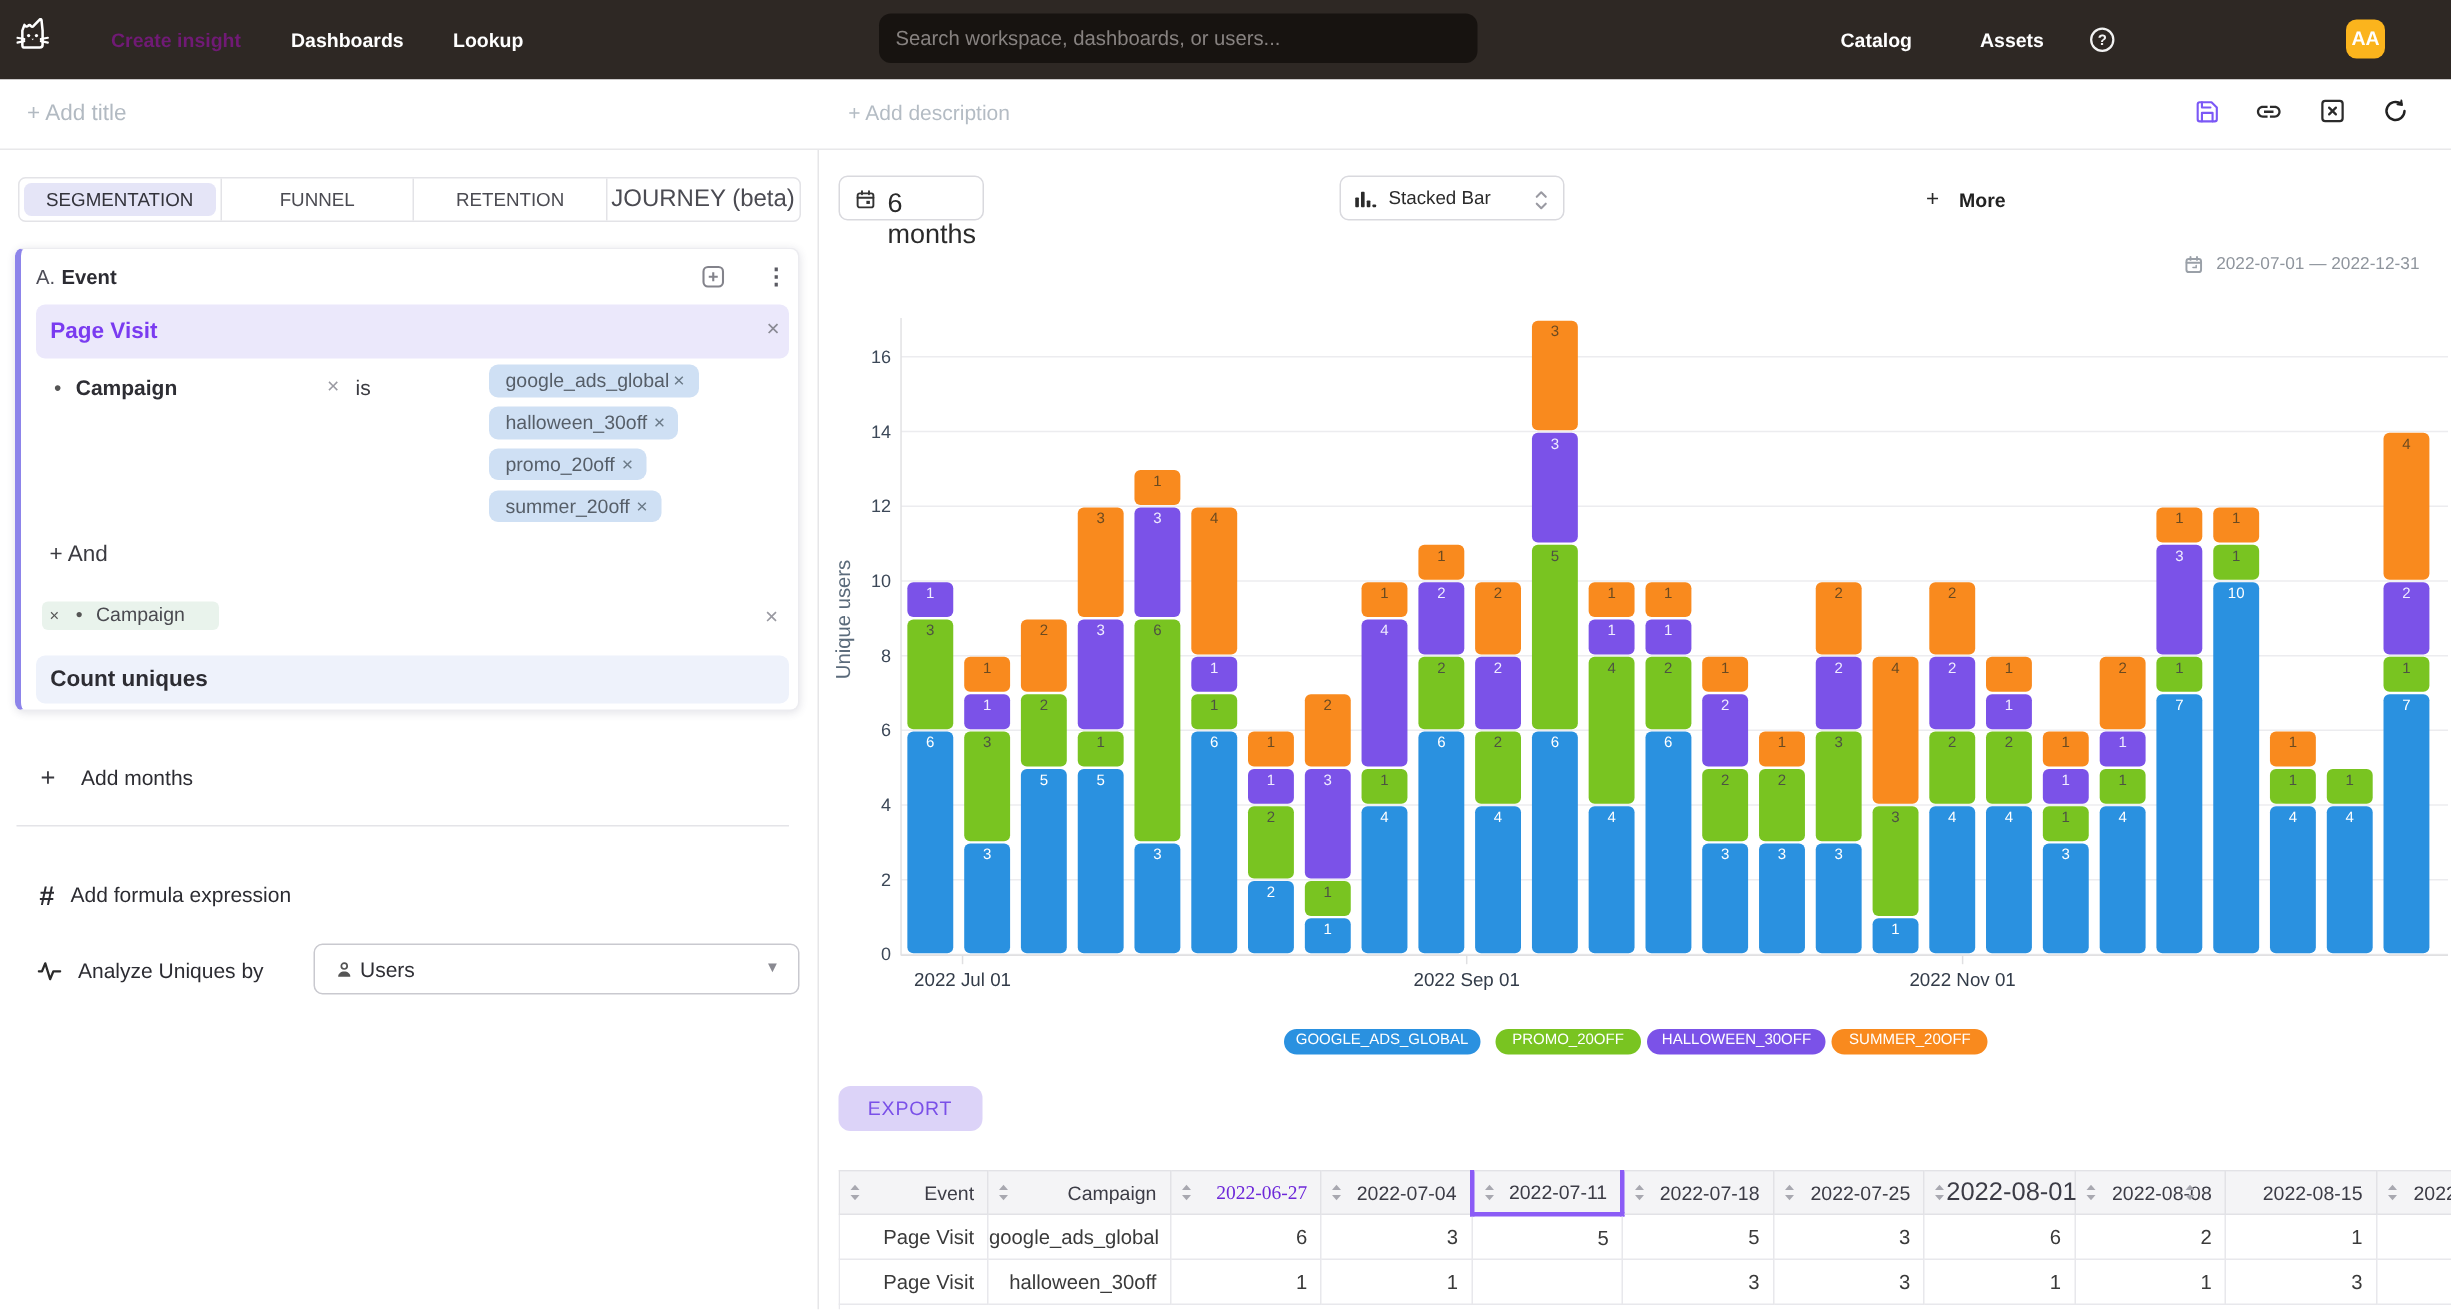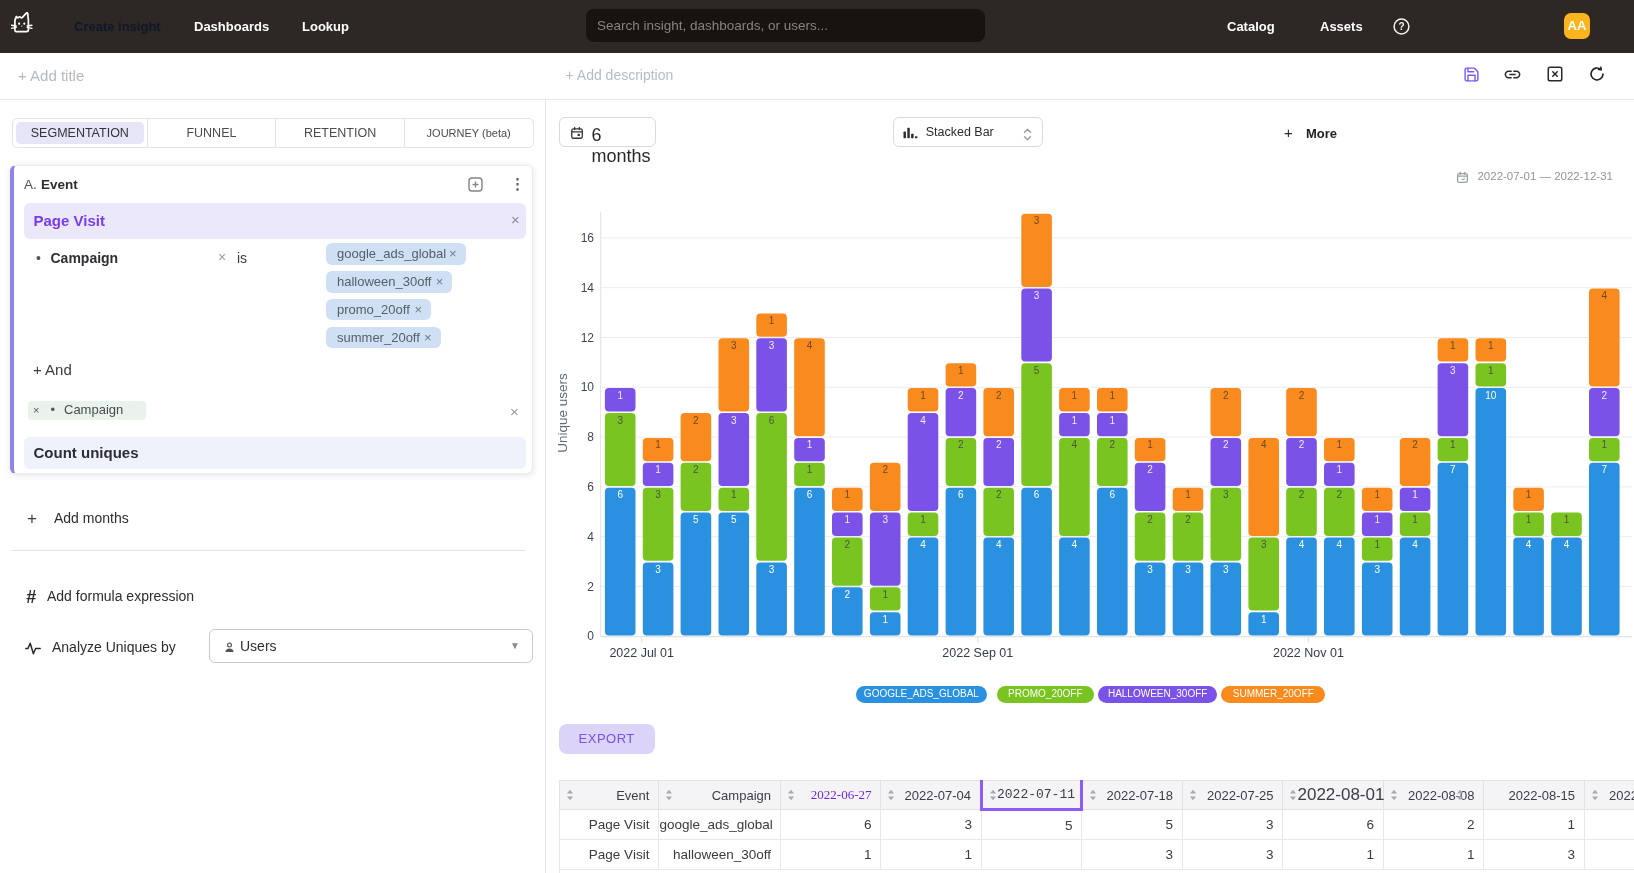--- a/index.html
+++ b/index.html
@@ -7,24 +7,24 @@
 </style></head><body>
 <div id="root">
 <div class="abs" style="left:0;top:0;width:1634px;height:53px;background:#2e2824;"></div>
 <div style="position:absolute;left:11px;top:12px;width:24px;height:23px;"><svg width="24" height="23" viewBox="0 0 24 23" fill="none">
 <path d="M4.8 19.6 Q3.9 19.6 3.9 17.8 L3.9 8.4 L5.3 4.6 Q6.6 6.4 7.7 5.3 Q8.7 4.2 9.6 5.3 Q10.5 6.4 11.4 5.3 L15.6 0.9 Q16.5 0.4 16.7 1.7 L17.4 8.4 L17.4 17.8 Q17.4 19.6 15.6 19.6 Z" stroke="#ffffff" stroke-width="1.7" stroke-linejoin="round"></path>
 <circle cx="8.1" cy="11.7" r="1.1" fill="#ffffff"></circle>
 <circle cx="13.3" cy="11.7" r="1.1" fill="#ffffff"></circle>
 <path d="M10.0 13.8 L11.6 13.8 L10.8 14.9 Z" fill="#ffffff"></path>
 <path d="M0.4 13.2 L5.2 14.0 M0.4 16.4 L5.2 15.4 M20.9 13.2 L16.2 14.0 M20.9 16.4 L16.2 15.4" stroke="#ffffff" stroke-width="1.4" stroke-linecap="round"></path>
 </svg></div>
-<div class="abs" style="left:74px;top:0;height:68px;line-height:53px;color:#0f172a;font-size:13px;font-weight:bold;">Create insight</div>
+<div class="abs" style="left:74px;top:0;height:68px;line-height:53px;color:#701a75;font-size:13px;font-weight:bold;">Create insight</div>
 <div class="abs" style="left:194px;top:0;height:53px;line-height:53px;color:#fff;font-size:13px;font-weight:bold;">Dashboards</div>
 <div class="abs" style="left:302px;top:0;height:53px;line-height:53px;color:#fff;font-size:13px;font-weight:bold;">Lookup</div>
-<div class="abs" style="left:586px;top:9px;width:399px;height:33px;background:#171310;border-radius:8px;color:#878280;font-size:13.5px;line-height:33px;padding-left:11px;">Search insight, dashboards, or users...</div>
+<div class="abs" style="left:586px;top:9px;width:399px;height:33px;background:#171310;border-radius:8px;color:#878280;font-size:13.5px;line-height:33px;padding-left:11px;">Search workspace, dashboards, or users...</div>
 <div class="abs" style="left:1227px;top:0;height:53px;line-height:53px;color:#fff;font-size:13px;font-weight:bold;">Catalog</div>
 <div class="abs" style="left:1320px;top:0;height:53px;line-height:53px;color:#fff;font-size:13px;font-weight:bold;">Assets</div>
 <div style="position:absolute;left:1393px;top:18px;width:17px;height:17px;"><svg width="17" height="17" viewBox="0 0 17 17" fill="none">
 <circle cx="8.5" cy="8.5" r="7.4" stroke="#f2f2f2" stroke-width="1.5"></circle>
 <text x="8.5" y="12.2" text-anchor="middle" font-family="Liberation Sans, sans-serif" font-size="10" font-weight="bold" fill="#f2f2f2">?</text>
 </svg></div>
 <div class="abs" style="left:1564px;top:12.5px;width:26px;height:26px;background:#fbb41d;border-radius:7px;color:#fff;font-size:13px;font-weight:bold;text-align:center;line-height:26px;">AA</div>
 <div class="abs" style="left:0;top:53px;width:1634px;height:47px;background:#fff;border-bottom:1px solid #e8e8ea;"></div>
 <div class="abs" style="left:18px;top:53px;height:47px;line-height:45px;color:#b2bac2;font-size:15px;">+ Add title</div>
 <div class="abs" style="left:565.5px;top:53px;height:47px;line-height:45px;color:#b4bcc4;font-size:14px;">+ Add description</div>
@@ -45,21 +45,21 @@
 <path d="M20 12 a8 8 0 1 1 -2.9-6.2"></path>
 <path d="M17.2 2.6 l0.6 4.1 -4.1-0.6" fill="#222" stroke="#222" stroke-width="1.6" stroke-linejoin="round"></path>
 </svg></div>
 <div class="abs" style="left:545px;top:100px;width:1px;height:773px;background:#e6e6e8;"></div>
 <div class="abs" style="left:12px;top:117.5px;width:521.5px;height:30px;border:1px solid #e3e3e7;border-radius:5px;display:flex;align-items:stretch;">
 <div style="flex:1;display:flex;align-items:center;justify-content:center;padding:3px;">
         <div style="background:#e5e5f7;border-radius:5px;width:100%;height:100%;display:flex;align-items:center;justify-content:center;font-size:12.5px;color:#33333b;">SEGMENTATION</div>
       </div>
 <div style="flex:1;display:flex;align-items:center;justify-content:center;font-size:12.5px;color:#4b4b52;border-left:1px solid #e3e3e7;">FUNNEL</div>
 <div style="flex:1;display:flex;align-items:center;justify-content:center;font-size:12.5px;color:#4b4b52;border-left:1px solid #e3e3e7;">RETENTION</div>
-<div style="flex:1;display:flex;align-items:center;justify-content:center;font-size:11px;color:#4b4b52;border-left:1px solid #e3e3e7;">JOURNEY (beta)</div>
+<div style="flex:1;display:flex;align-items:center;justify-content:center;font-size:16px;color:#4b4b52;border-left:1px solid #e3e3e7;">JOURNEY (beta)</div>
 </div>
 <div class="abs" style="left:10px;top:165px;width:523px;height:309px;background:#fff;border:1px solid #ececf0;border-left:4px solid #8d84ea;border-radius:6px;box-shadow:0 1px 6px rgba(60,60,90,0.14);"></div>
 <div class="abs" style="left:24px;top:177px;font-size:13.5px;color:#4e4e58;">A.</div>
 <div class="abs" style="left:41px;top:177px;font-size:13.5px;font-weight:bold;color:#2c2c33;">Event</div>
 <div style="position:absolute;left:468px;top:177px;width:15px;height:15px;"><svg width="15" height="15" viewBox="0 0 15 15" fill="none" stroke="#83838b" stroke-width="1.4">
 <rect x="1" y="1" width="13" height="13" rx="3"></rect>
 <line x1="7.5" y1="4.5" x2="7.5" y2="10.5"></line>
         <line x1="4.5" y1="7.5" x2="10.5" y2="7.5"></line>
 </svg></div>
 <div class="abs" style="left:510px;top:174.5px;font-size:15px;font-weight:bold;color:#5a5a62;letter-spacing:0;">⋮</div>
@@ -402,21 +402,21 @@
               <div style="display:flex;align-items:center;justify-content:space-between;padding:0 9px 0 6px;">
                 <span style="flex-shrink:0;display:inline-flex;">
                   <svg width="8" height="12" viewBox="0 0 8 12" fill="#a8a8b0">
 <path d="M4 0.8 L7 4.4 H1 Z"></path>
 <path d="M4 11.2 L1 7.6 H7 Z"></path>
 </svg>
                 </span>
                 <span style="font-size:13px;color:#3c3c46;white-space:nowrap;">2022-07-04</span>
               </div>
             </td>
-<td style="width:100.5px;border:3px solid #8b5cf6;border-top:1px solid #e2e2e6;padding:0;font-family:Liberation Mono, monospace;">
+<td style="width:100.5px;border:3px solid #8b5cf6;border-top:1px solid #e2e2e6;padding:0;">
               <div style="display:flex;align-items:center;justify-content:space-between;padding:0 9px 0 6px;">
                 <span style="flex-shrink:0;display:inline-flex;">
                   <svg width="8" height="12" viewBox="0 0 8 12" fill="#a8a8b0">
 <path d="M4 0.8 L7 4.4 H1 Z"></path>
 <path d="M4 11.2 L1 7.6 H7 Z"></path>
 </svg>
                 </span>
                 <span style="font-size:13px;color:#3c3c46;white-space:nowrap;">2022-07-11</span>
               </div>
             </td>

